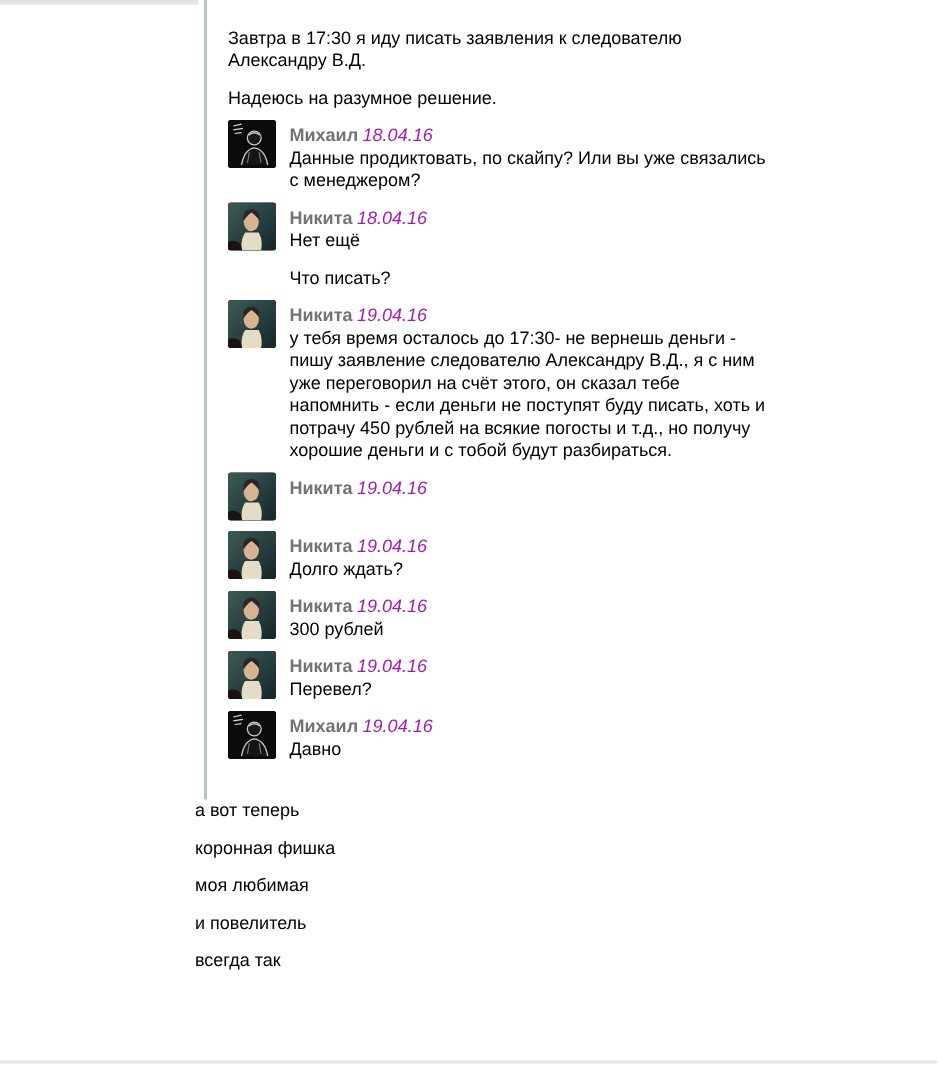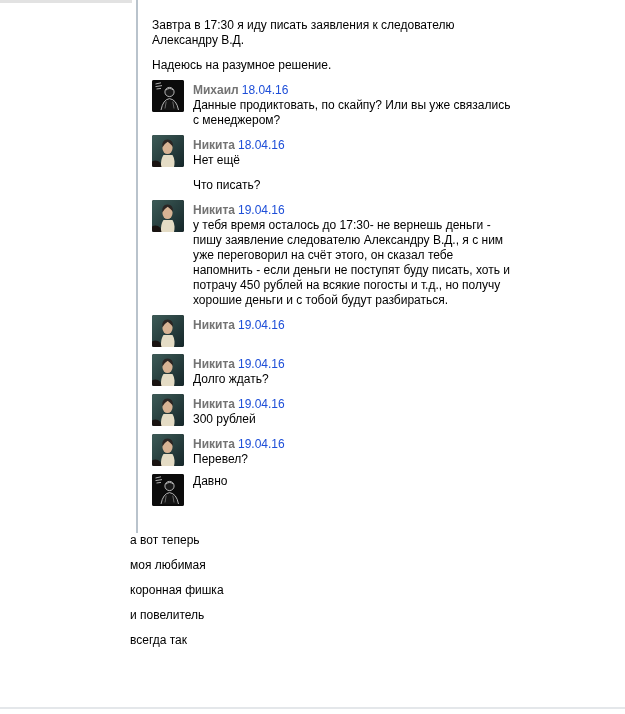--- a/index.html
+++ b/index.html
@@ -16,21 +16,21 @@
   .cont { margin-left:41px; width:318px; }
   .msg { display:flex; margin-top:7px; }
   .avatar {
     width:32px; height:32px; flex:none; border-radius:2px; overflow:hidden;
     cursor:pointer; background:#111;
   }
   .avatar svg { display:block; }
   .bodycol { margin-left:9px; width:318px; }
   .head { line-height:15px; padding-top:3px; white-space:nowrap; }
   .name { font-weight:bold; color:#737373; text-decoration:none; cursor:pointer; }
-  .date { color:#1d4ed8; margin-left:3px; }
+  .date { color:#a21caf; margin-left:3px;font-style:italic; }
   p.mtext { margin:0; line-height:15px; }
   p.mtext + p.mtext { margin-top:10px; }
   .paras { margin:0; }
 
   .captions { position:absolute; left:130px; top:533px; }
   .cap { line-height:15px; margin-bottom:10px; white-space:nowrap; }
 </style>
 </head>
 <body>
 
@@ -213,29 +213,30 @@
             <g fill="none" stroke="#c6c6c6" stroke-width="0.9">
               <circle cx="17.5" cy="12" r="4.6" fill="#191919"></circle>
               <path d="M13.8 10.2 q3.7 -3.4 7.4 -0.2"></path>
               <path d="M9 30 Q11 19.5 17.5 18.6 Q24.5 19.5 26.5 30" fill="#141414"></path>
               <path d="M14.2 21.5 l-1.2 7 M20.8 21.5 l1.2 7" stroke="#8c8c8c" stroke-width="0.7"></path>
               <path d="M3.5 4 l5.5 -1.2 M3.5 6.6 l6.5 -1 M4.5 9 l4.5 -0.6" stroke="#d9d9d9" stroke-width="0.8"></path>
             </g>
           </svg>
         </div>
     <div class="bodycol">
+      <div class="head"><a class="name">Михаил</a><span class="date">19.04.16</span></div>
       <div class="paras">
             <p class="mtext">Давно</p>
           </div>
     </div>
   </div>
 </div>
 </div>
 
 <div class="captions">
     <div class="cap">а вот теперь</div>
+    <div class="cap">коронная фишка</div>
     <div class="cap">моя любимая</div>
-    <div class="cap">коронная фишка</div>
     <div class="cap">и повелитель</div>
     <div class="cap">всегда так</div>
   </div>
 
 <div class="bottom-divider"></div>
 
 </body></html>

